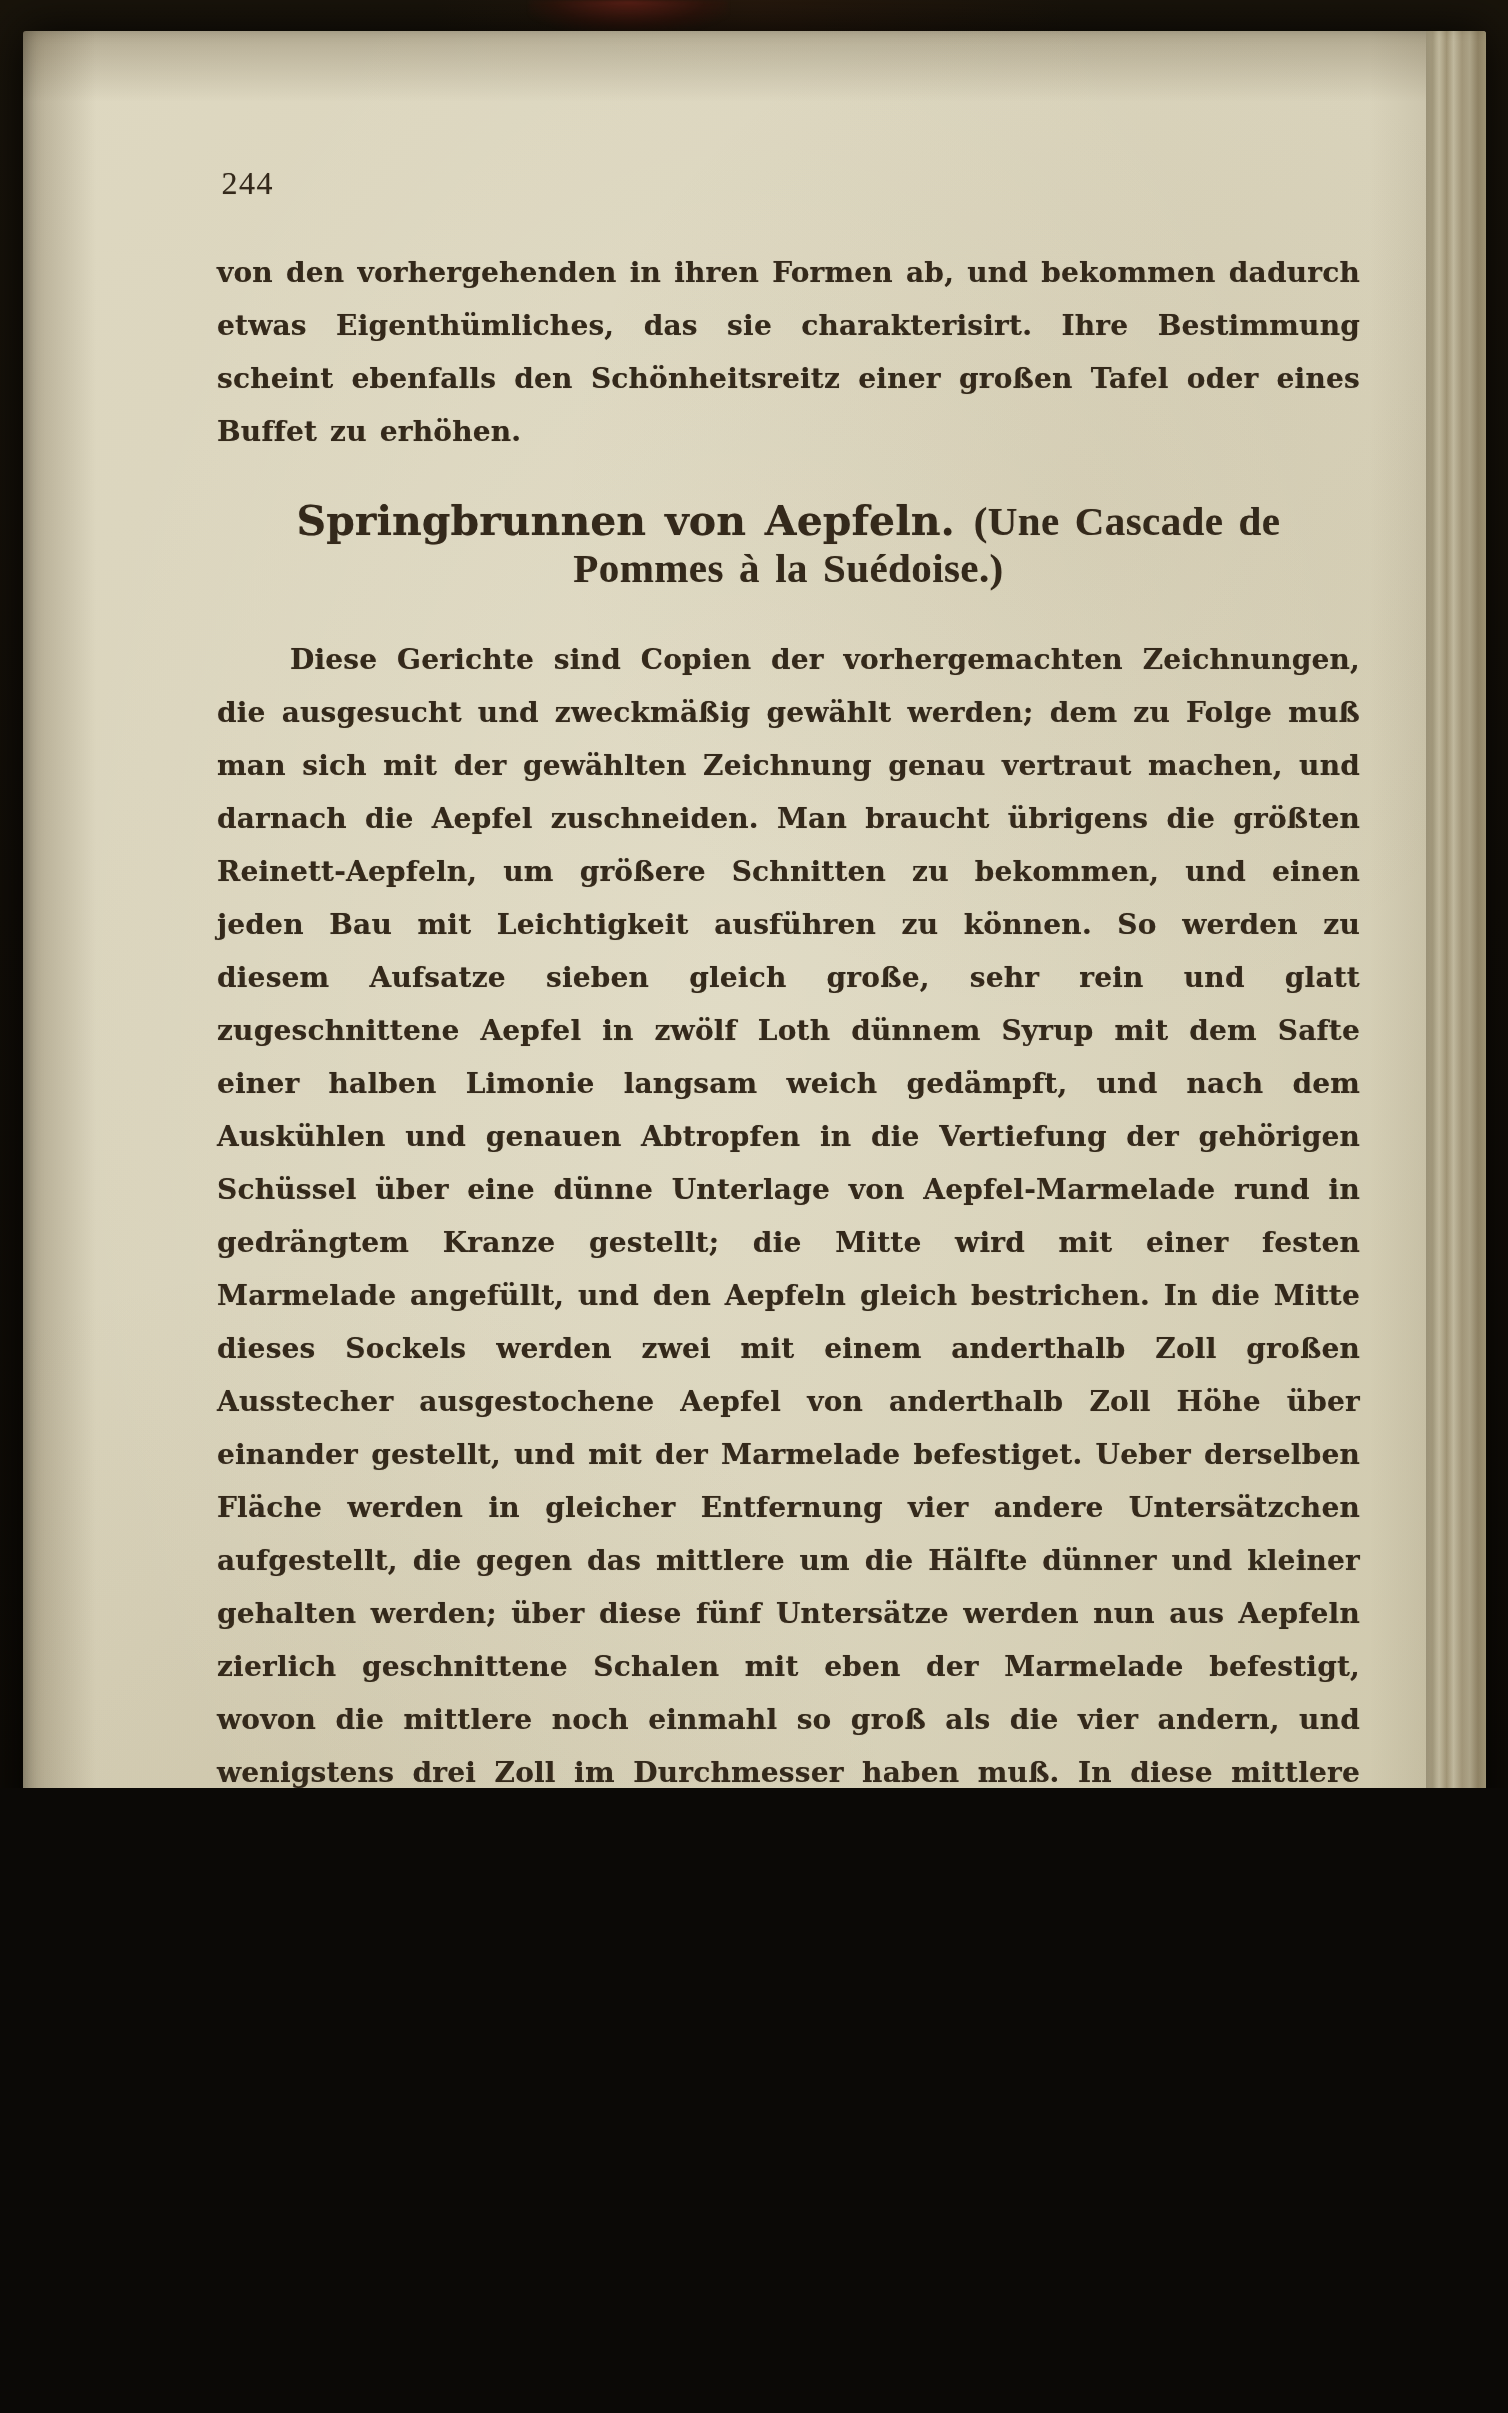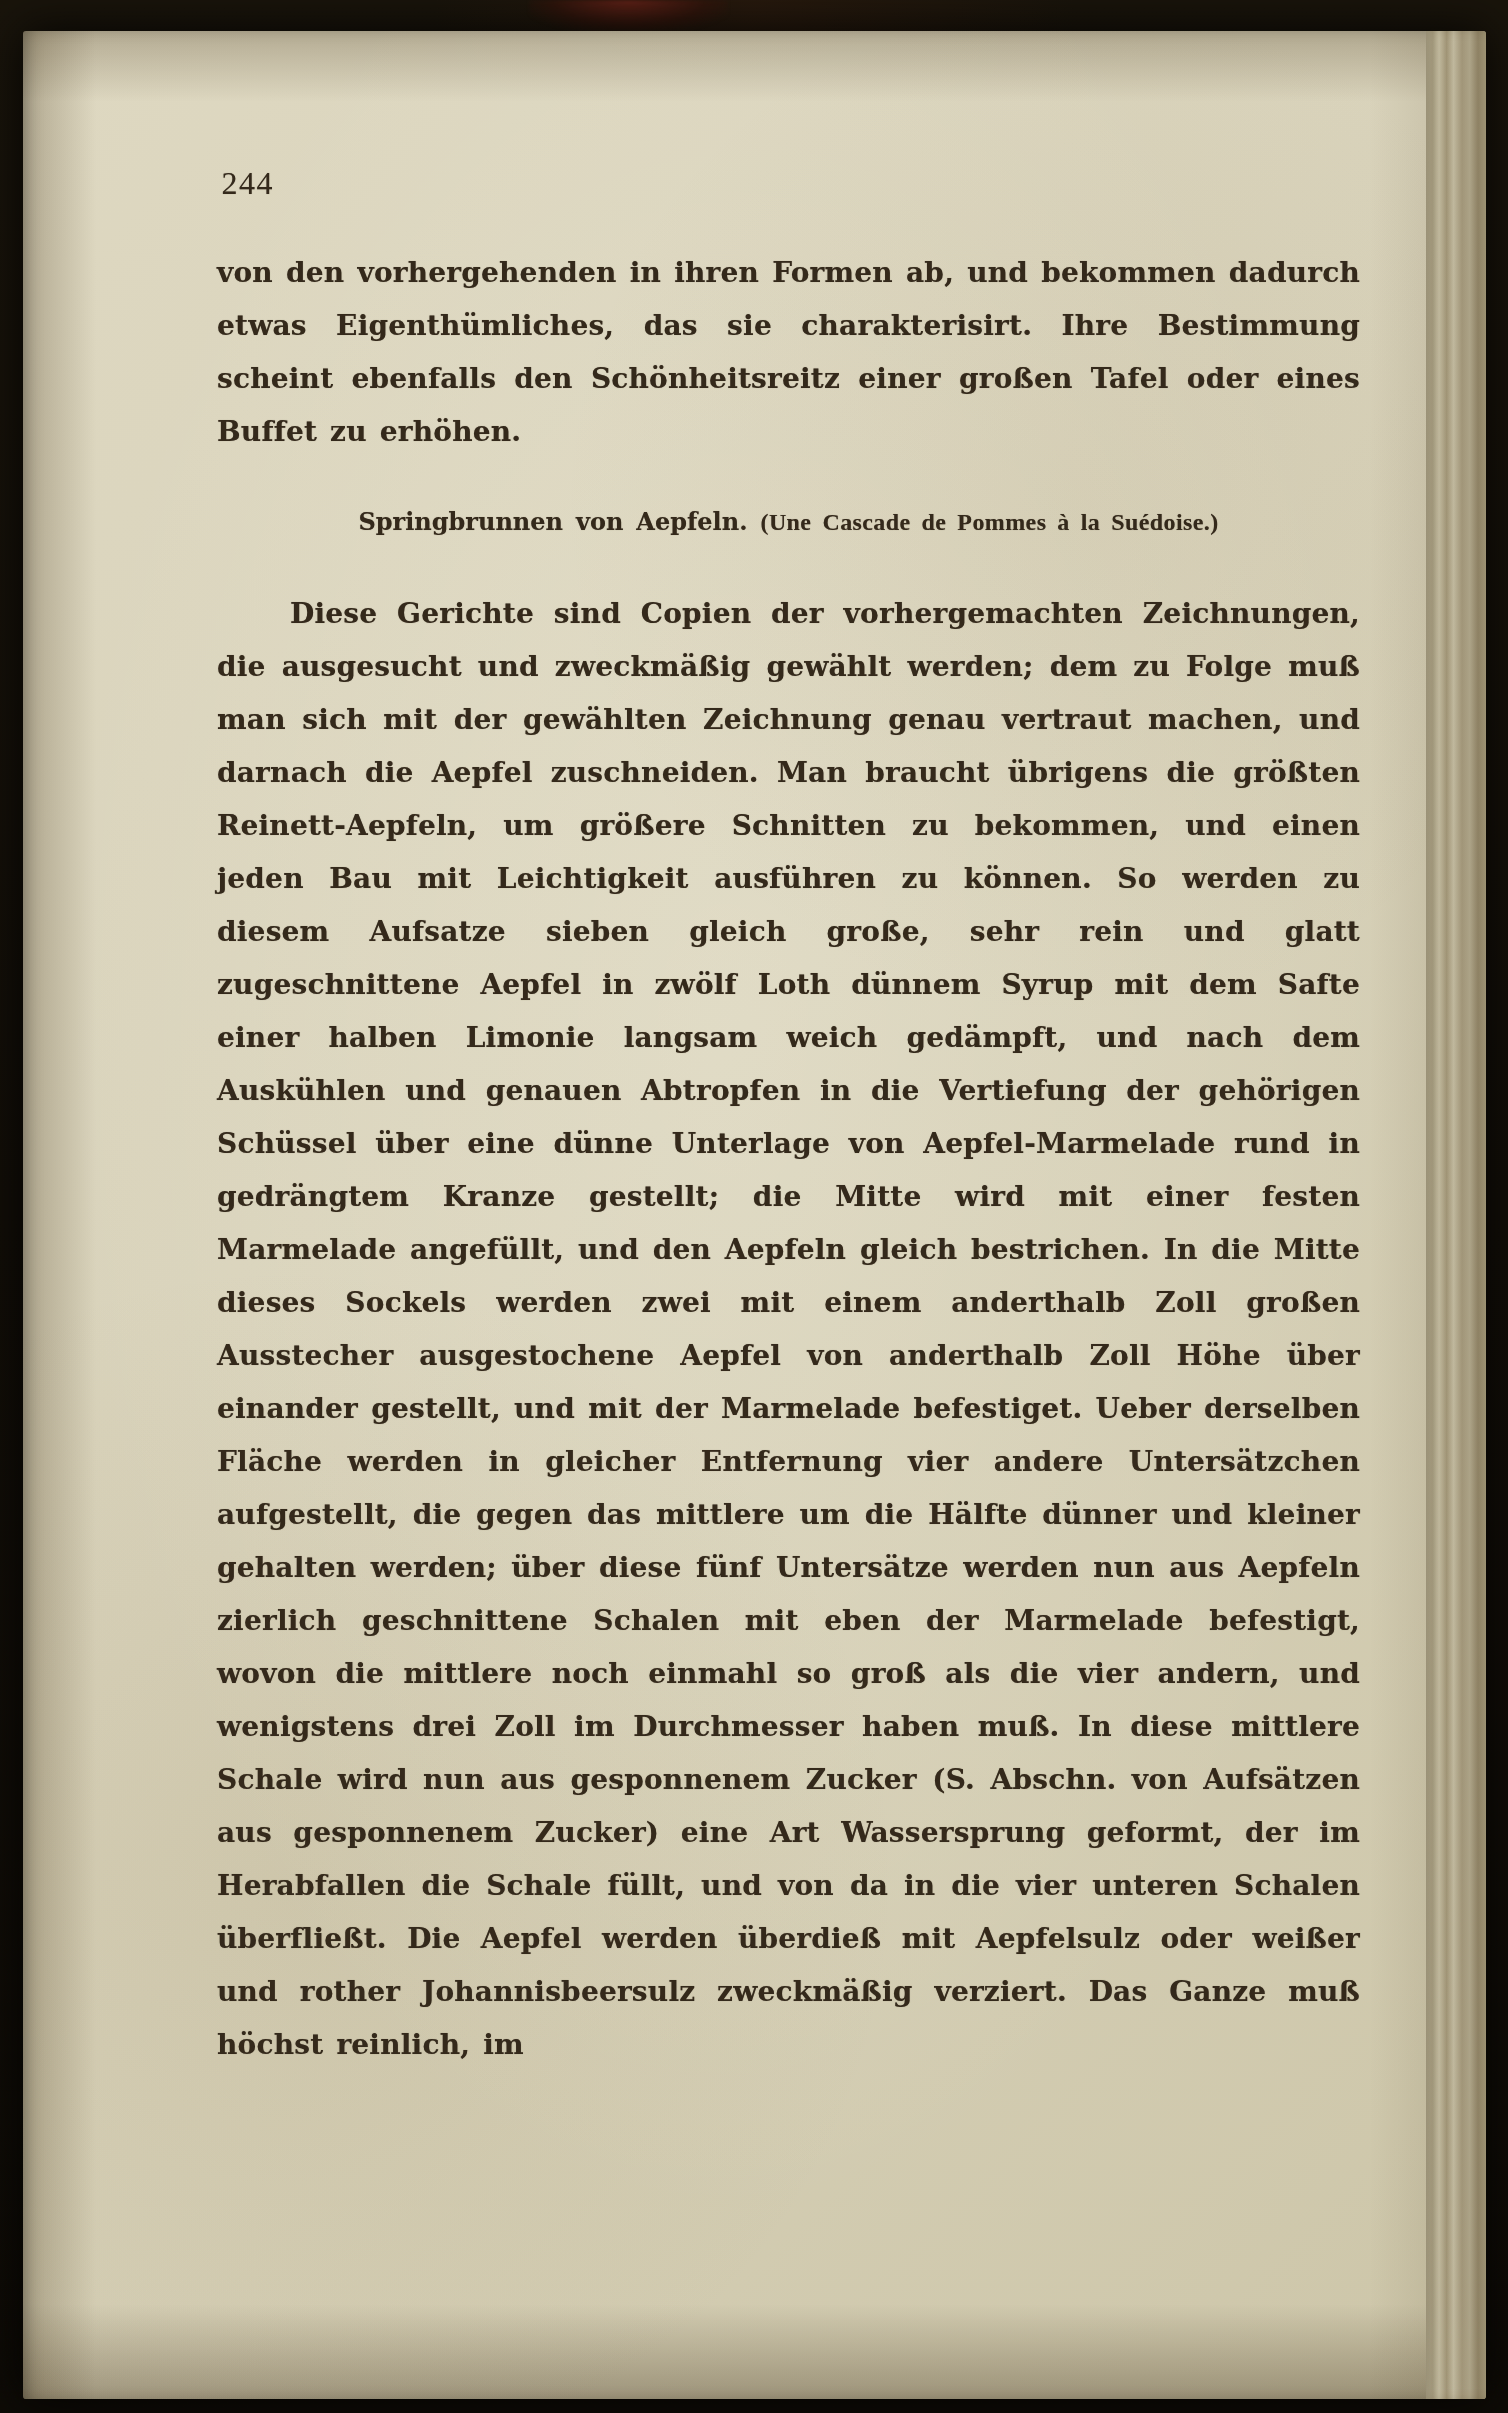--- a/index.html
+++ b/index.html
@@ -10,21 +10,21 @@
   }
   html,body{
     margin:0;
     padding:0;
     background:#0b0906;
     font-family:"DejaVu Serif", serif;
   }
   .photo{
     position:relative;
     width:1509px;
-    height:2413px;
+    height:1788px;
     background:
       radial-gradient(ellipse at 50% 0%, rgba(80,40,20,0.25), rgba(0,0,0,0) 30%),
       linear-gradient(180deg,#19140b 0%, #120e08 50%, #0e0b06 100%);
     overflow:hidden;
   }
   .spine-mark{
     position:absolute;
     left:529px; top:0;
     width:199px; height:32px;
     background:radial-gradient(ellipse at 50% 0%, rgba(110,35,25,0.8), rgba(60,20,12,0.5) 55%, rgba(0,0,0,0) 80%);
@@ -98,21 +98,21 @@
     text-align:justify;
     word-spacing:3.1px;
     letter-spacing:0.2px;
     margin:0;
   }
   .paragraph.indented{
     text-indent:73px;
   }
   .section-heading{
     text-align:center;
-    font-size:24px;
+    font-size:41px;
     line-height:47px;
     margin:40px auto 41px auto;
     max-width:996px;
     word-spacing:4.6px;
   }
   .section-heading .heading-french{
     font-family:"Liberation Serif", serif;
     letter-spacing:0.4px;
   }
 </style>

